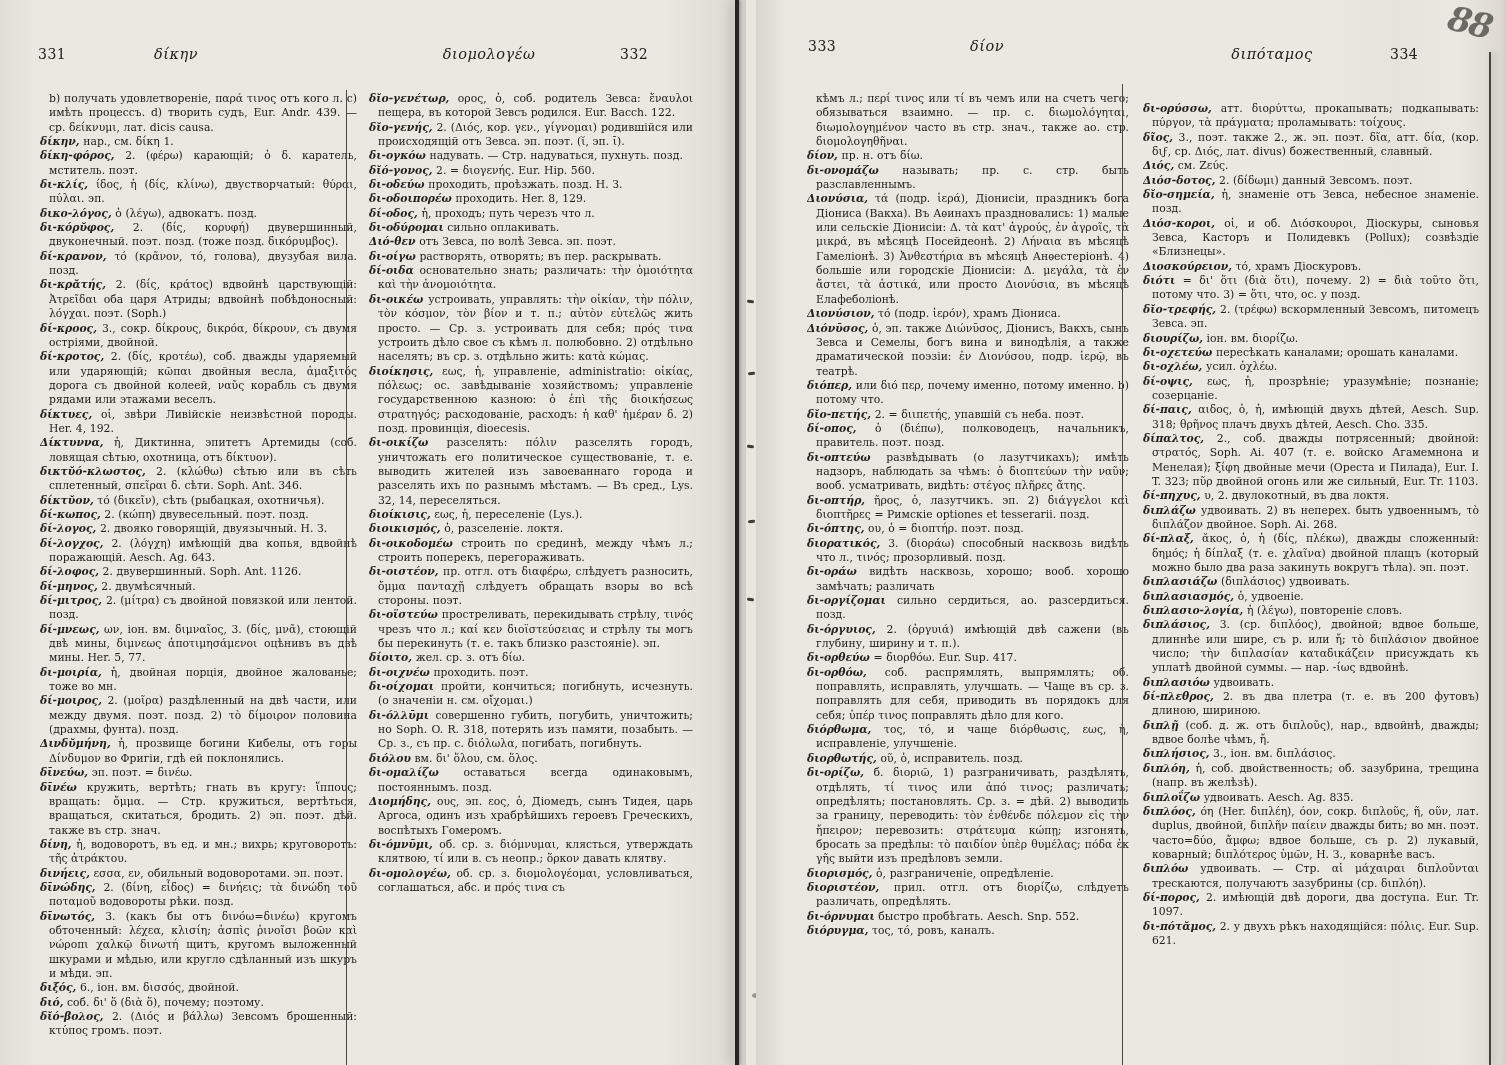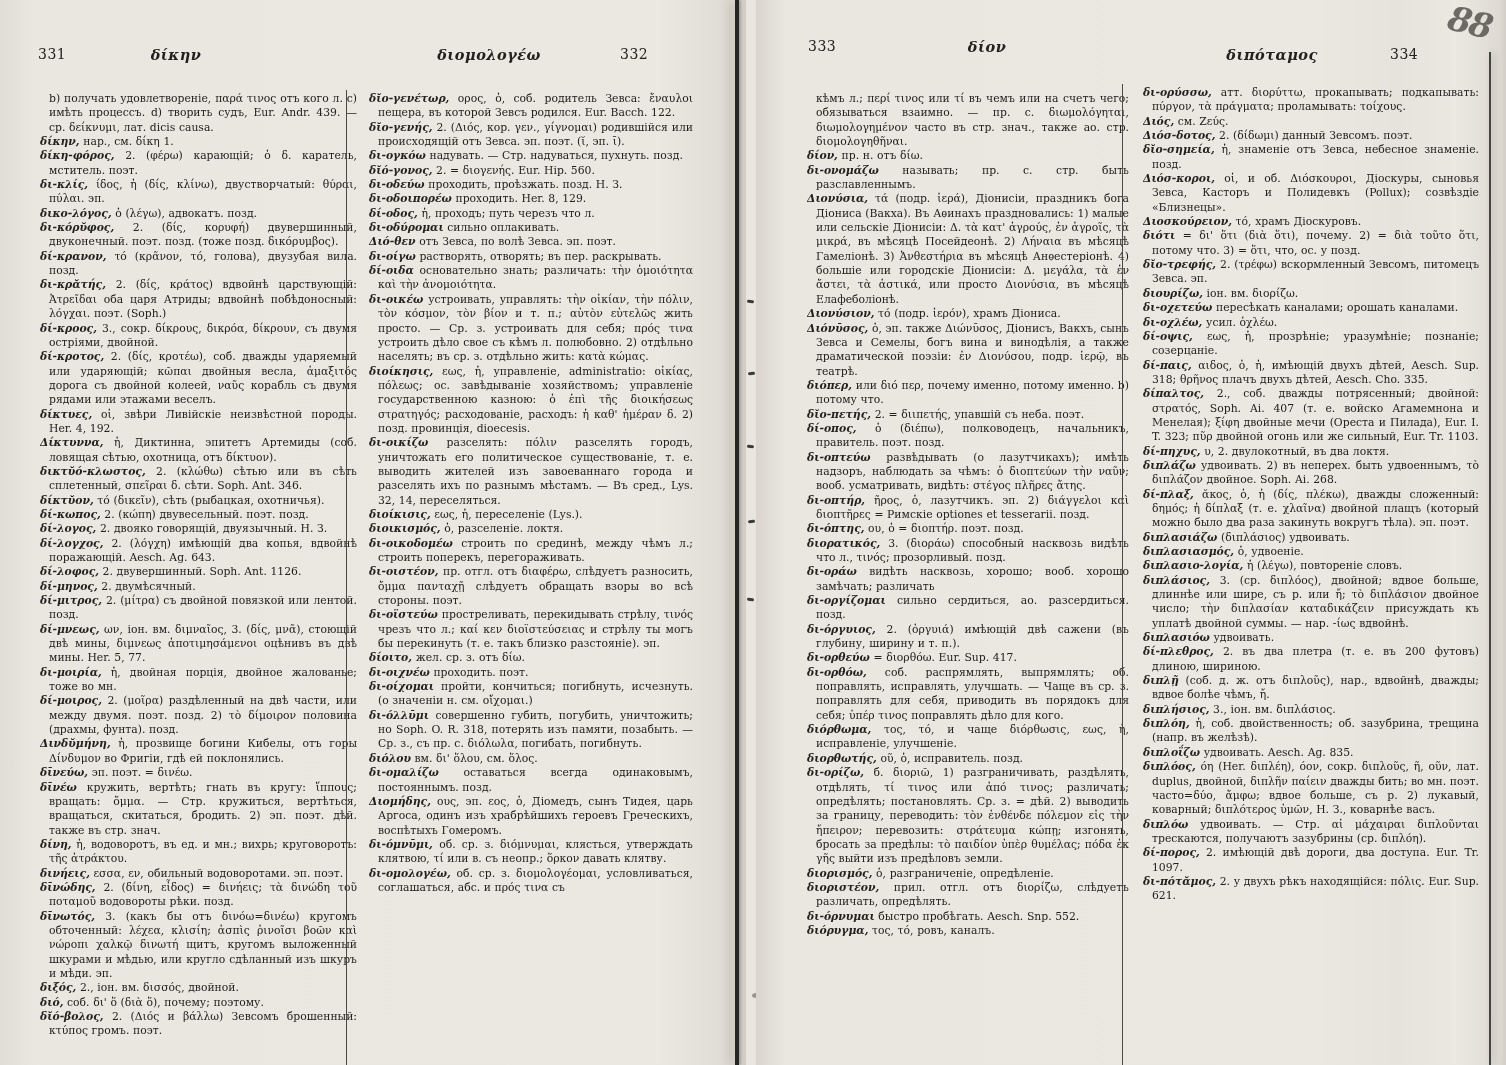--- a/index.html
+++ b/index.html
@@ -9,21 +9,21 @@
     font-family:"DejaVu Serif","Liberation Serif",serif;
     color:#23211e;
   }
   .page{position:absolute;top:0;height:1065px;}
   .page-left{left:0;width:746px;
     background:linear-gradient(90deg,#e0ddd6 0px,#eae7e1 34px,#ebe8e2 660px,#ddd9d2 740px,#cfcbc4 746px);}
   .page-right{left:756px;width:750px;
     background:linear-gradient(90deg,#d9d5ce 0px,#eae7e1 30px,#ebe8e2 560px,#e6e3dc 640px,#ebe8e2 700px,#dedad3 744px,#d2cec7 750px);}
   .pagehead{position:absolute;top:46px;left:0;width:100%;height:22px;}
   .pageno{position:absolute;font-weight:normal;font-size:14px;letter-spacing:.5px;}
-  .runhead{position:absolute;transform:translateX(-50%);font-style:italic;font-size:14.5px;letter-spacing:.5px;font-weight:bold;}
+  .runhead{position:absolute;transform:translateX(-50%);font-style:italic;font-size:14.5px;letter-spacing:.5px;}
   .cols .col{position:absolute;top:92px;bottom:4px;overflow:hidden;margin-left:12px;}
   .coldiv{position:absolute;top:90px;bottom:0;width:1px;background:#4a4843;}
   .entry{margin:0;text-align:justify;text-indent:-9px;padding-left:9px;
     font-size:10.8px;line-height:14.35px;word-spacing:.2px;}
   .entry.cont{text-indent:0;}
   .entry .hw{font-weight:bold;font-style:italic;}
   .gutter-line{position:absolute;left:735px;top:0;width:4px;height:1065px;background:#262523;
     box-shadow:-5px 0 10px rgba(60,55,45,.25),2px 0 3px rgba(60,55,45,.35);}
   .edge-line{position:absolute;left:1489px;top:52px;width:2px;height:1013px;background:#45433f;
     box-shadow:3px 0 6px rgba(60,55,45,.3);}
@@ -69,21 +69,21 @@
           <p class="entry"><b class="hw">δί-μνεως,</b><span> ων, іон. вм. διμναῖος, 3. (δίς, μνᾶ), стоющій двѣ мины, διμνεως ἀποτιμησάμενοι оцѣнивъ въ двѣ мины. Her. 5, 77.</span></p>
           <p class="entry"><b class="hw">δι-μοιρία,</b><span> ἡ, двойная порція, двойное жалованье; тоже во мн.</span></p>
           <p class="entry"><b class="hw">δί-μοιρος,</b><span> 2. (μοῖρα) раздѣленный на двѣ части, или между двумя. поэт. позд. 2) τὸ δίμοιρον половина (драхмы, фунта). позд.</span></p>
           <p class="entry"><b class="hw">Δινδῠμήνη,</b><span> ἡ, прозвище богини Кибелы, отъ горы Δίνδυμον во Фригіи, гдѣ ей поклонялись.</span></p>
           <p class="entry"><b class="hw">δῑνεύω,</b><span> эп. поэт. = δινέω.</span></p>
           <p class="entry"><b class="hw">δῑνέω</b><span> кружить, вертѣть; гнать въ кругу: ἵππους; вращать: ὄμμα. — Стр. кружиться, вертѣться, вращаться, скитаться, бродить. 2) эп. поэт. дѣй. также въ стр. знач.</span></p>
           <p class="entry"><b class="hw">δίνη,</b><span> ἡ, водоворотъ, въ ед. и мн.; вихрь; круговоротъ: τῆς ἀτράκτου.</span></p>
           <p class="entry"><b class="hw">δινήεις,</b><span> εσσα, εν, обильный водоворотами. эп. поэт.</span></p>
           <p class="entry"><b class="hw">δῑνώδης,</b><span> 2. (δίνη, εἶδος) = δινήεις; τὰ δινώδη τοῦ ποταμοῦ водовороты рѣки. позд.</span></p>
           <p class="entry"><b class="hw">δῑνωτός,</b><span> 3. (какъ бы отъ δινόω=δινέω) кругомъ обточенный: λέχεα, κλισίη; ἀσπὶς ῥινοῖσι βοῶν καὶ νώροπι χαλκῷ δινωτή щитъ, кругомъ выложенный шкурами и мѣдью, или кругло сдѣланный изъ шкуръ и мѣди. эп.</span></p>
-          <p class="entry"><b class="hw">διξός,</b><span> 2., іон. вм. δισσός, двойной.</span></p>
+          <p class="entry"><b class="hw">διξός,</b><span> 6., іон. вм. δισσός, двойной.</span></p>
           <p class="entry"><b class="hw">διό,</b><span> соб. δι' ὅ (διὰ ὅ), почему; поэтому.</span></p>
           <p class="entry"><b class="hw">δῐό-βολος,</b><span> 2. (Διός и βάλλω) Зевсомъ брошенный: κτύπος громъ. поэт.</span></p>
         </div>
       <div class="coldiv" style="left:346px"></div>
       <div class="col" style="left:357px;width:324px">
           <p class="entry"><b class="hw">δῐο-γενέτωρ,</b><span> ορος, ὁ, соб. родитель Зевса: ἔναυλοι пещера, въ которой Зевсъ родился. Eur. Bacch. 122.</span></p>
           <p class="entry"><b class="hw">δῐο-γενής,</b><span> 2. (Διός, кор. γεν., γίγνομαι) родившійся или происходящій отъ Зевса. эп. поэт. (ῐ, эп. ῑ).</span></p>
           <p class="entry"><b class="hw">δι-ογκόω</b><span> надувать. — Стр. надуваться, пухнуть. позд.</span></p>
           <p class="entry"><b class="hw">δῐό-γονος,</b><span> 2. = διογενής. Eur. Hip. 560.</span></p>
           <p class="entry"><b class="hw">δι-οδεύω</b><span> проходить, проѣзжать. позд. Н. З.</span></p>
@@ -153,22 +153,23 @@
           <p class="entry"><b class="hw">δι-ορθόω,</b><span> соб. распрямлять, выпрямлять; об. поправлять, исправлять, улучшать. — Чаще въ ср. з. поправлять для себя, приводить въ порядокъ для себя; ὑπέρ τινος поправлять дѣло для кого.</span></p>
           <p class="entry"><b class="hw">διόρθωμα,</b><span> τος, τό, и чаще διόρθωσις, εως, ἡ, исправленіе, улучшеніе.</span></p>
           <p class="entry"><b class="hw">διορθωτής,</b><span> οῦ, ὁ, исправитель. позд.</span></p>
           <p class="entry"><b class="hw">δι-ορίζω,</b><span> б. διοριῶ, 1) разграничивать, раздѣлять, отдѣлять, τί τινος или ἀπό τινος; различать; опредѣлять; постановлять. Ср. з. = дѣй. 2) выводить за границу, переводить: τὸν ἐνθένδε πόλεμον εἰς τὴν ἤπειρον; перевозить: στράτευμα κώπῃ; изгонять, бросать за предѣлы: τὸ παιδίον ὑπὲρ θυμέλας; πόδα ἐκ γῆς выйти изъ предѣловъ земли.</span></p>
           <p class="entry"><b class="hw">διορισμός,</b><span> ὁ, разграниченіе, опредѣленіе.</span></p>
           <p class="entry"><b class="hw">διοριστέον,</b><span> прил. отгл. отъ διορίζω, слѣдуетъ различать, опредѣлять.</span></p>
           <p class="entry"><b class="hw">δι-όρνυμαι</b><span> быстро пробѣгать. Aesch. Snp. 552.</span></p>
           <p class="entry"><b class="hw">διόρυγμα,</b><span> τος, τό, ровъ, каналъ.</span></p>
         </div>
       <div class="coldiv" style="left:366px;top:84px"></div>
-      <div class="col" style="left:375px;width:336px;top:86px">
+      <div class="col" style="left:375px;width:336px;top:102px">
           <p class="entry"><b class="hw">δι-ορύσσω,</b><span> атт. διορύττω, прокапывать; подкапывать: πύργον, τὰ πράγματα; проламывать: τοίχους.</span></p>
+          <p class="entry"><b class="hw">δῖος,</b><span> 3., поэт. также 2., ж. эп. поэт. δῖα, атт. δία, (кор. διϝ, ср. Διός, лат. divus) божественный, славный.</span></p>
           <p class="entry"><b class="hw">Διός,</b><span> см. Ζεύς.</span></p>
           <p class="entry"><b class="hw">Διόσ-δοτος,</b><span> 2. (δίδωμι) данный Зевсомъ. поэт.</span></p>
           <p class="entry"><b class="hw">δῐο-σημεία,</b><span> ἡ, знаменіе отъ Зевса, небесное знаменіе. позд.</span></p>
           <p class="entry"><b class="hw">Διόσ-κοροι,</b><span> οἱ, и об. Διόσκουροι, Діоскуры, сыновья Зевса, Касторъ и Полидевкъ (Pollux); созвѣздіе «Близнецы».</span></p>
           <p class="entry"><b class="hw">Διοσκούρειον,</b><span> τό, храмъ Діоскуровъ.</span></p>
           <p class="entry"><b class="hw">διότι</b><span> = δι' ὅτι (διὰ ὅτι), почему. 2) = διὰ τοῦτο ὅτι, потому что. 3) = ὅτι, что, ос. у позд.</span></p>
           <p class="entry"><b class="hw">δῐο-τρεφής,</b><span> 2. (τρέφω) вскормленный Зевсомъ, питомецъ Зевса. эп.</span></p>
           <p class="entry"><b class="hw">διουρίζω,</b><span> іон. вм. διορίζω.</span></p>
           <p class="entry"><b class="hw">δι-οχετεύω</b><span> пересѣкать каналами; орошать каналами.</span></p>
           <p class="entry"><b class="hw">δι-οχλέω,</b><span> усил. ὀχλέω.</span></p>

